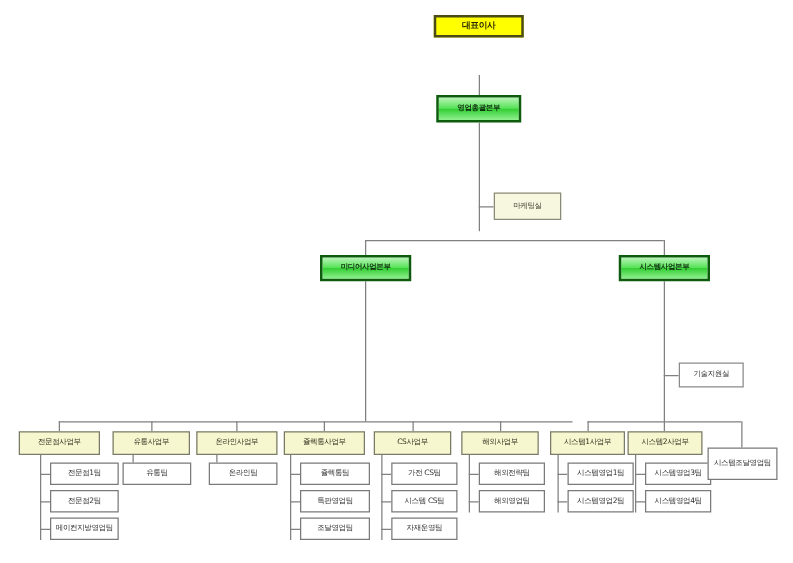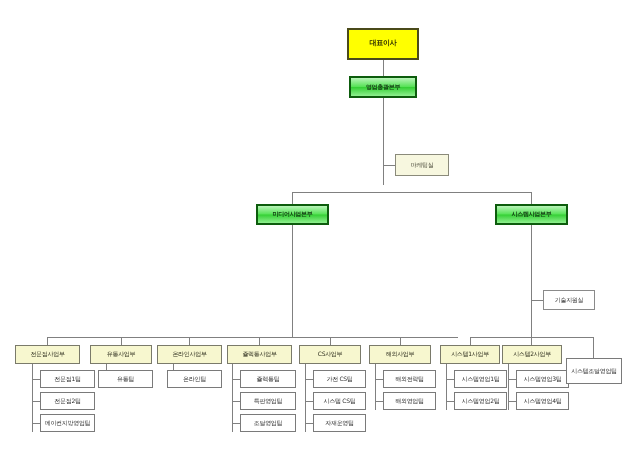--- a/index.html
+++ b/index.html
@@ -88,21 +88,21 @@
     border: 1px solid #8a8a8a;
     font-size: 6px;
     color: #2e2e2e;
   }
 </style>
 </head>
 <body>
 
 <div id="chart-root">
 
-  <div class="node ceo" style="left:347px; top:28px; width:72px; height:32px;">
+  <div class="node ceo" style="left:347px; top:12px; width:72px; height:18px;">
     <span>대표이사</span>
   </div>
 
   <div class="line v" style="left:383px; top:60px; height:16px;"></div>
 
   <div class="node hq" style="left:349px; top:76px; width:68px; height:22px;">
     <span>영업총괄본부</span>
   </div>
 
   <div class="line v" style="left:383px; top:98px; height:87px;"></div>

